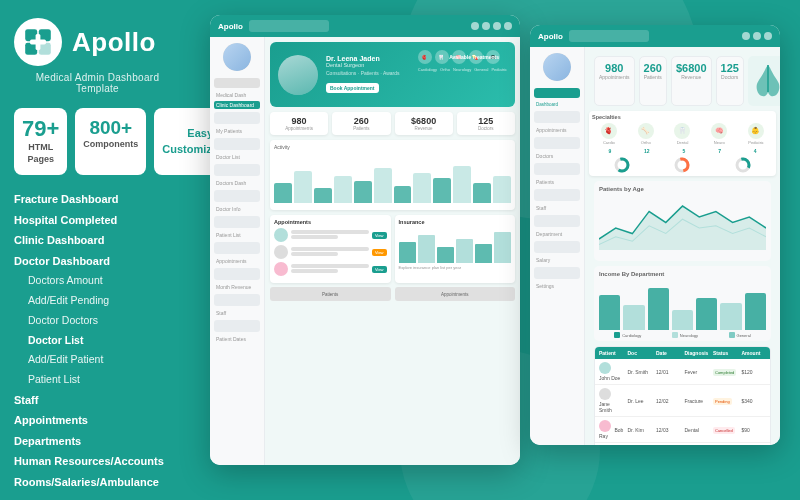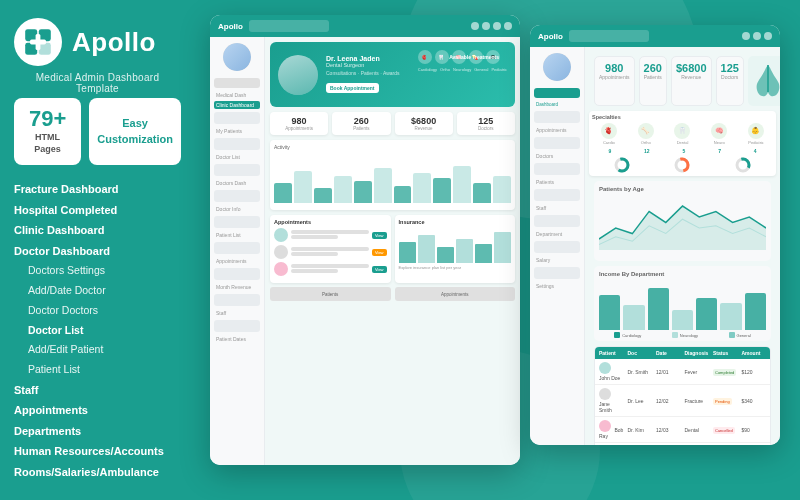--- a/index.html
+++ b/index.html
@@ -70,21 +70,21 @@
     .logo-text {
       color: white;
       font-size: 26px;
       font-weight: 700;
       letter-spacing: 0.5px;
     }
     .logo-subtitle {
       color: rgba(255,255,255,0.85);
       font-size: 10px;
       text-align: center;
-      margin-bottom: 4px;
+      margin-bottom: 14px;
       letter-spacing: 0.3px;
     }
 
     
     .stats-row {
       display: flex;
       gap: 8px;
       margin-bottom: 14px;
     }
     .stat-box {
@@ -630,32 +630,36 @@
     </div>
     <span class="logo-text">Apollo</span>
   </div>
   <div class="logo-subtitle">Medical Admin Dashboard Template</div>
 
   <div class="stats-row">
     <div class="stat-box">
       <div class="stat-number">79+</div>
       <div class="stat-label">HTML Pages</div>
     </div>
+    <div class="stat-box middle">
+      <div class="stat-number">800+</div>
+      <div class="stat-label">Components</div>
+    </div>
     <div class="easy-box">
       <div class="easy-label">Easy Customization</div>
     </div>
   </div>
 
   <ul class="nav-list">
     <li class="nav-item bold">Fracture Dashboard</li>
     <li class="nav-item bold">Hospital Completed</li>
     <li class="nav-item bold">Clinic Dashboard</li>
     <li class="nav-item bold">Doctor Dashboard</li>
-    <li class="nav-item sub">Doctors Settings</li>
-    <li class="nav-item sub">Add/Date Doctor</li>
+    <li class="nav-item sub">Doctors Amount</li>
+    <li class="nav-item sub">Add/Edit Pending</li>
     <li class="nav-item sub">Doctor Doctors</li>
     <li class="nav-item sub highlight">Doctor List</li>
     <li class="nav-item sub">Add/Edit Patient</li>
     <li class="nav-item sub">Patient List</li>
     <li class="nav-item bold">Staff</li>
     <li class="nav-item highlight bold">Appointments</li>
     <li class="nav-item bold">Departments</li>
     <li class="nav-item bold">Human Resources/Accounts</li>
     <li class="nav-item bold">Rooms/Salaries/Ambulance</li>
 

